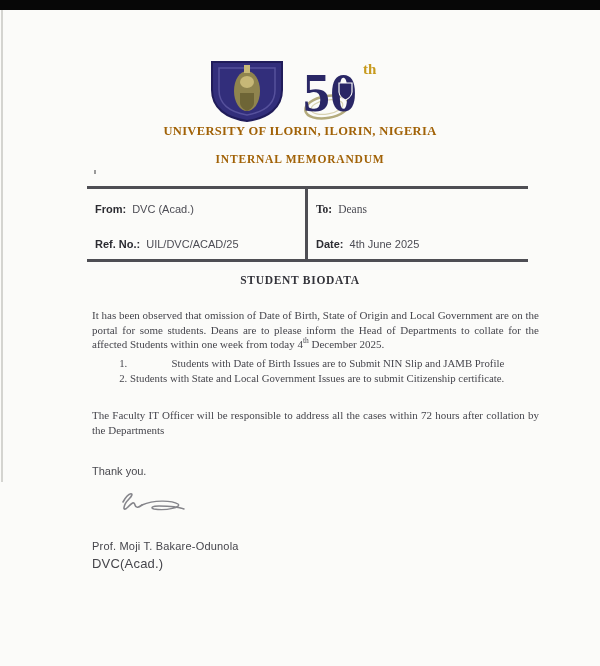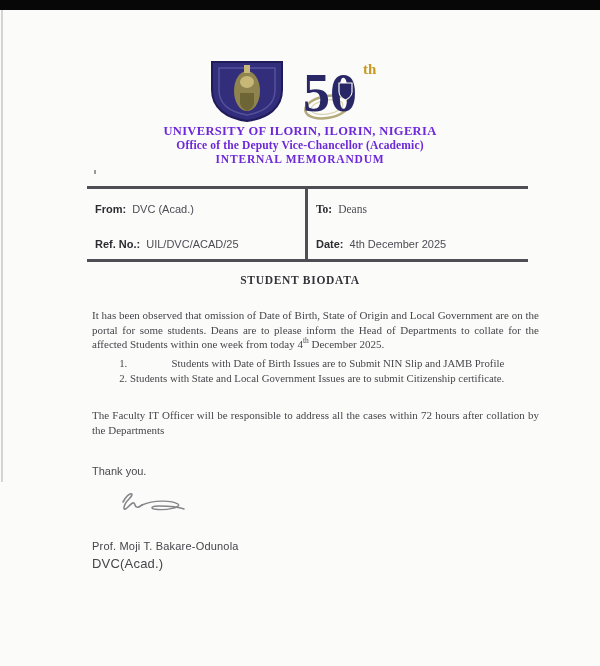--- a/index.html
+++ b/index.html
@@ -10,21 +10,21 @@
     -webkit-font-smoothing:antialiased;
   }
   .screen { position:relative; width:600px; height:666px; overflow:hidden; background:#fbfbf9; }
   .top-bar { position:absolute; top:0; left:0; width:600px; height:10px; background:#070707; }
   .left-edge { position:absolute; top:10px; left:1px; width:2px; height:472px; background:#d4d4d0; }
 
   .logos { position:absolute; top:56px; left:0; width:600px; height:72px;
            display:flex; justify-content:center; align-items:center; gap:14px; }
 
   .hdr { position:absolute; left:0; width:600px; text-align:center;
-         font-family:"Liberation Serif", serif; font-weight:bold; color:#6d28d9; }
+         font-family:"Liberation Serif", serif; font-weight:bold; color:#a16207; }
   .uni-name   { top:124px; font-size:12.5px; letter-spacing:.35px; }
   .office     { top:139px; font-size:11.5px; letter-spacing:.15px; }
   .memo-title { top:153px; font-size:11.5px; letter-spacing:.8px; }
 
   .stray-mark { position:absolute; top:170px; left:94px; width:2px; height:4px; background:#9a9a9a; }
 
   .meta-table { position:absolute; top:186px; left:87px; width:441px;
                 border-top:3px solid #4e4e54; border-bottom:3px solid #4e4e54;
                 display:grid; grid-template-columns:218px 223px; grid-template-rows:40px 30px;
                 font-size:11px; }
@@ -74,41 +74,40 @@
     <svg width="92" height="68" viewBox="0 0 92 68">
       <ellipse cx="26" cy="49" rx="22" ry="11" fill="none" stroke="#b4ab7d" stroke-width="2.5" transform="rotate(-10 26 49)"></ellipse>
       <ellipse cx="26" cy="49" rx="16" ry="7" fill="none" stroke="#d8d2b2" stroke-width="1.2" transform="rotate(-10 26 49)"></ellipse>
       <text x="2" y="53" font-size="54" font-weight="bold" fill="#2a2766" font-family="'Liberation Serif', serif">50</text>
       <path d="M38,25 h13 v9 c0,5 -6.5,8 -6.5,8 c0,0 -6.5,-3 -6.5,-8 Z" fill="#2a2766" stroke="#fbfbf9" stroke-width="1.2"></path>
       <text x="62" y="16" font-size="15" font-weight="bold" fill="#c79a1d" font-family="'Liberation Serif', serif">th</text>
     </svg>
   </div>
 
   <div class="hdr uni-name">UNIVERSITY OF ILORIN, ILORIN, NIGERIA</div>
-  <div class="hdr office">Office of the Deputy Vice-Chancellor (Academic)</div>
   <div class="hdr memo-title">INTERNAL MEMORANDUM</div>
 
   <div class="stray-mark"></div>
 
   <div class="meta-table">
     <div class="cell sans">
       <span class="lbl">From:</span>
       <span>DVC (Acad.)</span>
     </div>
     <div class="cell right serif">
       <span class="lbl">To:</span>
       <span>Deans</span>
     </div>
     <div class="cell sans">
       <span class="lbl">Ref. No.:</span>
       <span>UIL/DVC/ACAD/25</span>
     </div>
     <div class="cell right sans">
       <span class="lbl">Date:</span>
-      <span>4th December 2025</span>
+      <span>4th June 2025</span>
     </div>
   </div>
 
   <div class="subject">STUDENT BIODATA</div>
 
   <p class="para para1"><span>It has been observed that omission of Date of Birth, State of Origin and Local Government are on the portal for some students. Deans are to please inform the Head of Departments to collate for the affected Students within one week from today 4</span><sup class="sp">th</sup><span> December 2025.</span></p>
 
   <ol class="memo-list">
     <li>Students with Date of Birth Issues are to Submit NIN Slip and JAMB Profile</li>
     <li>Students with State and Local Government Issues are to submit Citizenship certificate.</li>

